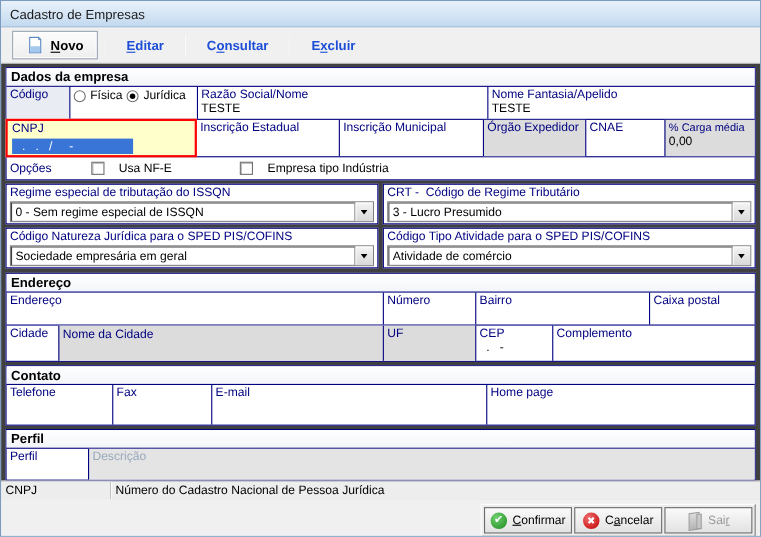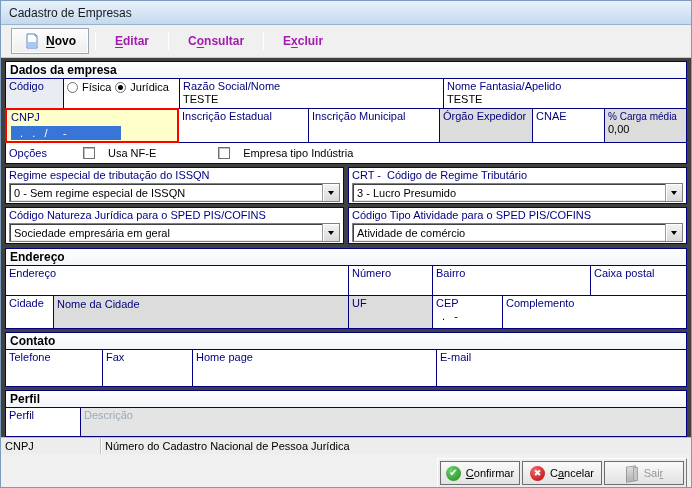--- a/index.html
+++ b/index.html
@@ -17,21 +17,21 @@
     padding-left:8px; font-size:12px; color:#1a1a1a;
   }
   
   .toolbar {
     height:33px; background:#f0f0f0; border-bottom:1px solid #c9c9c9;
     display:flex; align-items:center; padding-left:10px; gap:6px;
   }
   .tb-btn {
     display:flex; align-items:center; gap:6px; height:26px; padding:0 12px;
     background:transparent; border:1px solid transparent; font-size:12px;
-    font-weight:bold; color:#a21caf; font-family:inherit; cursor:default;
+    font-weight:bold; color:#1d4ed8; font-family:inherit; cursor:default;
   }
   .tb-btn.active {
     background:linear-gradient(#fcfcfc,#eeeeee);
     border:1px solid #9aa7b4; box-shadow:inset 0 0 0 1px #ffffff;
     color:#000;
   }
   .tb-sep { width:1px; height:18px; background:#d4d4d4; border-right:1px solid #fff; }
   .tb-label u { text-underline-offset:2px; }
   
   .main { padding:3px 4px 0 4px; background:#404040; }
@@ -312,25 +312,25 @@
 
     <div class="panel" style="margin-top:3px;">
       <div class="panel-header">Contato</div>
       <div class="frow" style="height:36px;">
         <div class="cell" style="width:96px;">
           <span class="lbl">Telefone</span>
         </div>
         <div class="cell" style="width:90px;">
           <span class="lbl">Fax</span>
         </div>
+        <div class="cell" style="width:250px;">
+          <span class="lbl">E-mail</span>
+        </div>
         <div class="cell" style="flex:1;">
           <span class="lbl">Home page</span>
-        </div>
-        <div class="cell" style="width:250px;">
-          <span class="lbl">E-mail</span>
         </div>
       </div>
     </div>
 
     <div class="panel" style="margin-top:3px;">
       <div class="panel-header">Perfil</div>
       <div class="frow" style="height:28px;">
         <div class="cell" style="width:74px;">
           <span class="lbl">Perfil</span>
         </div>

